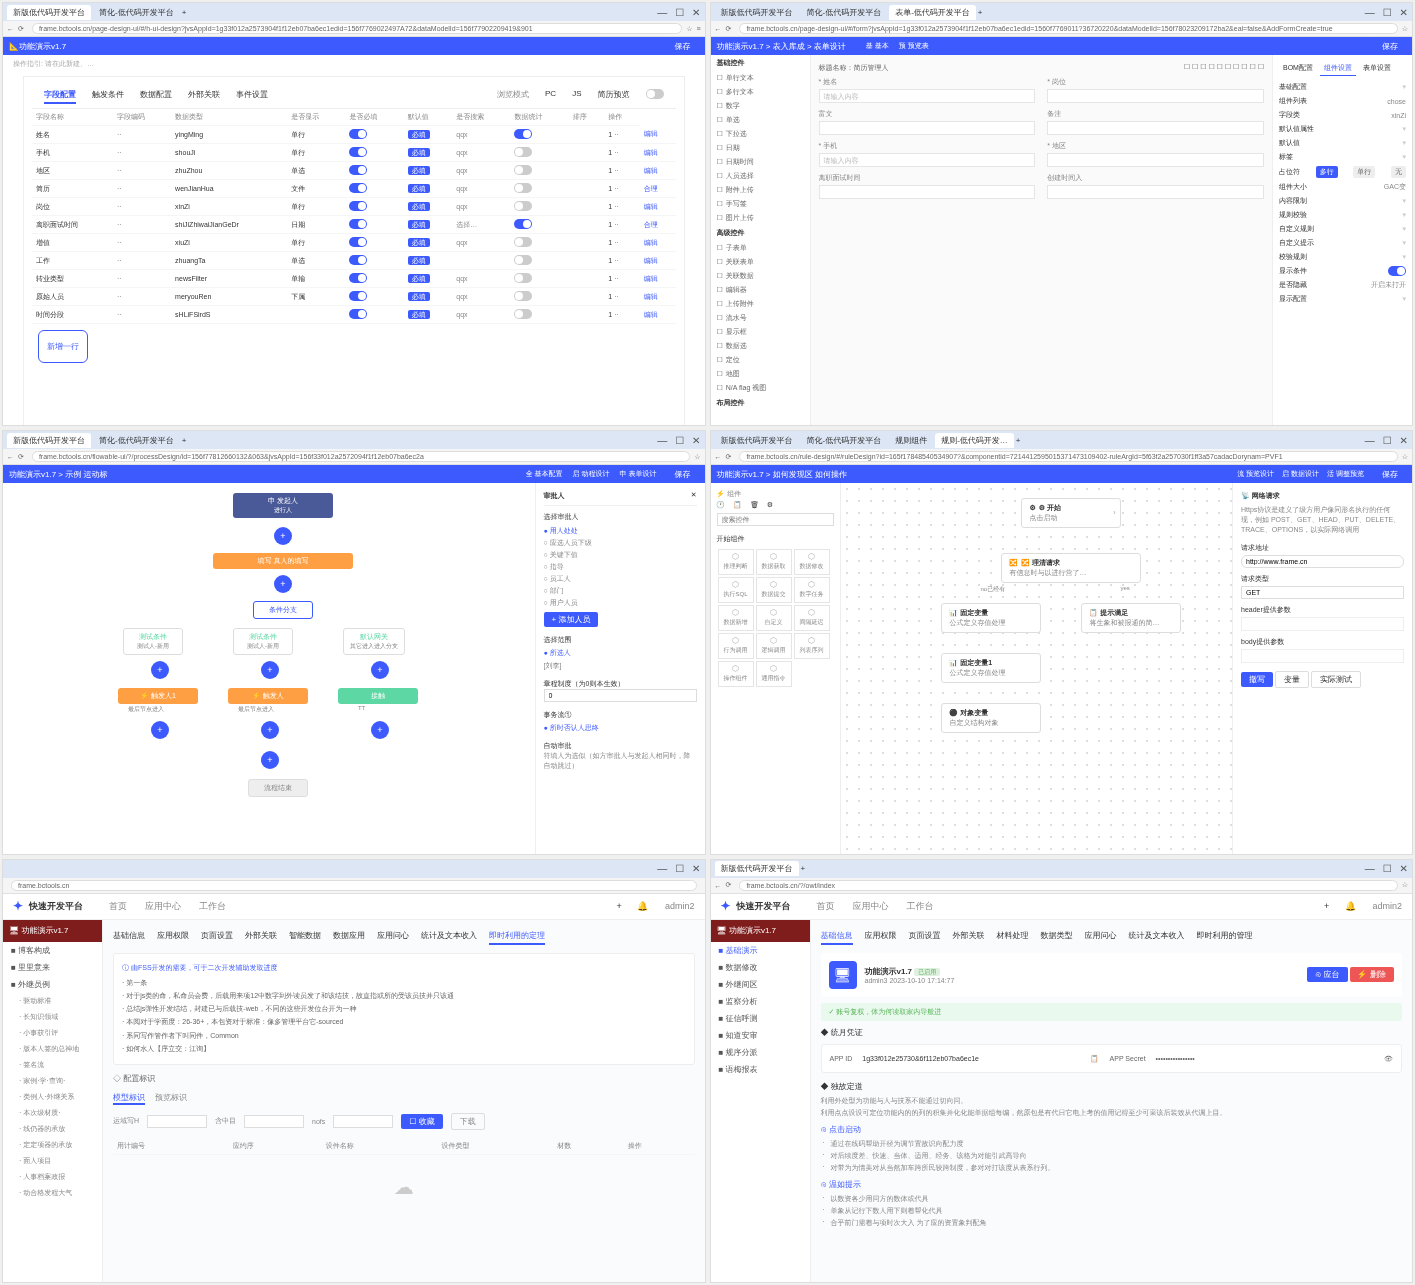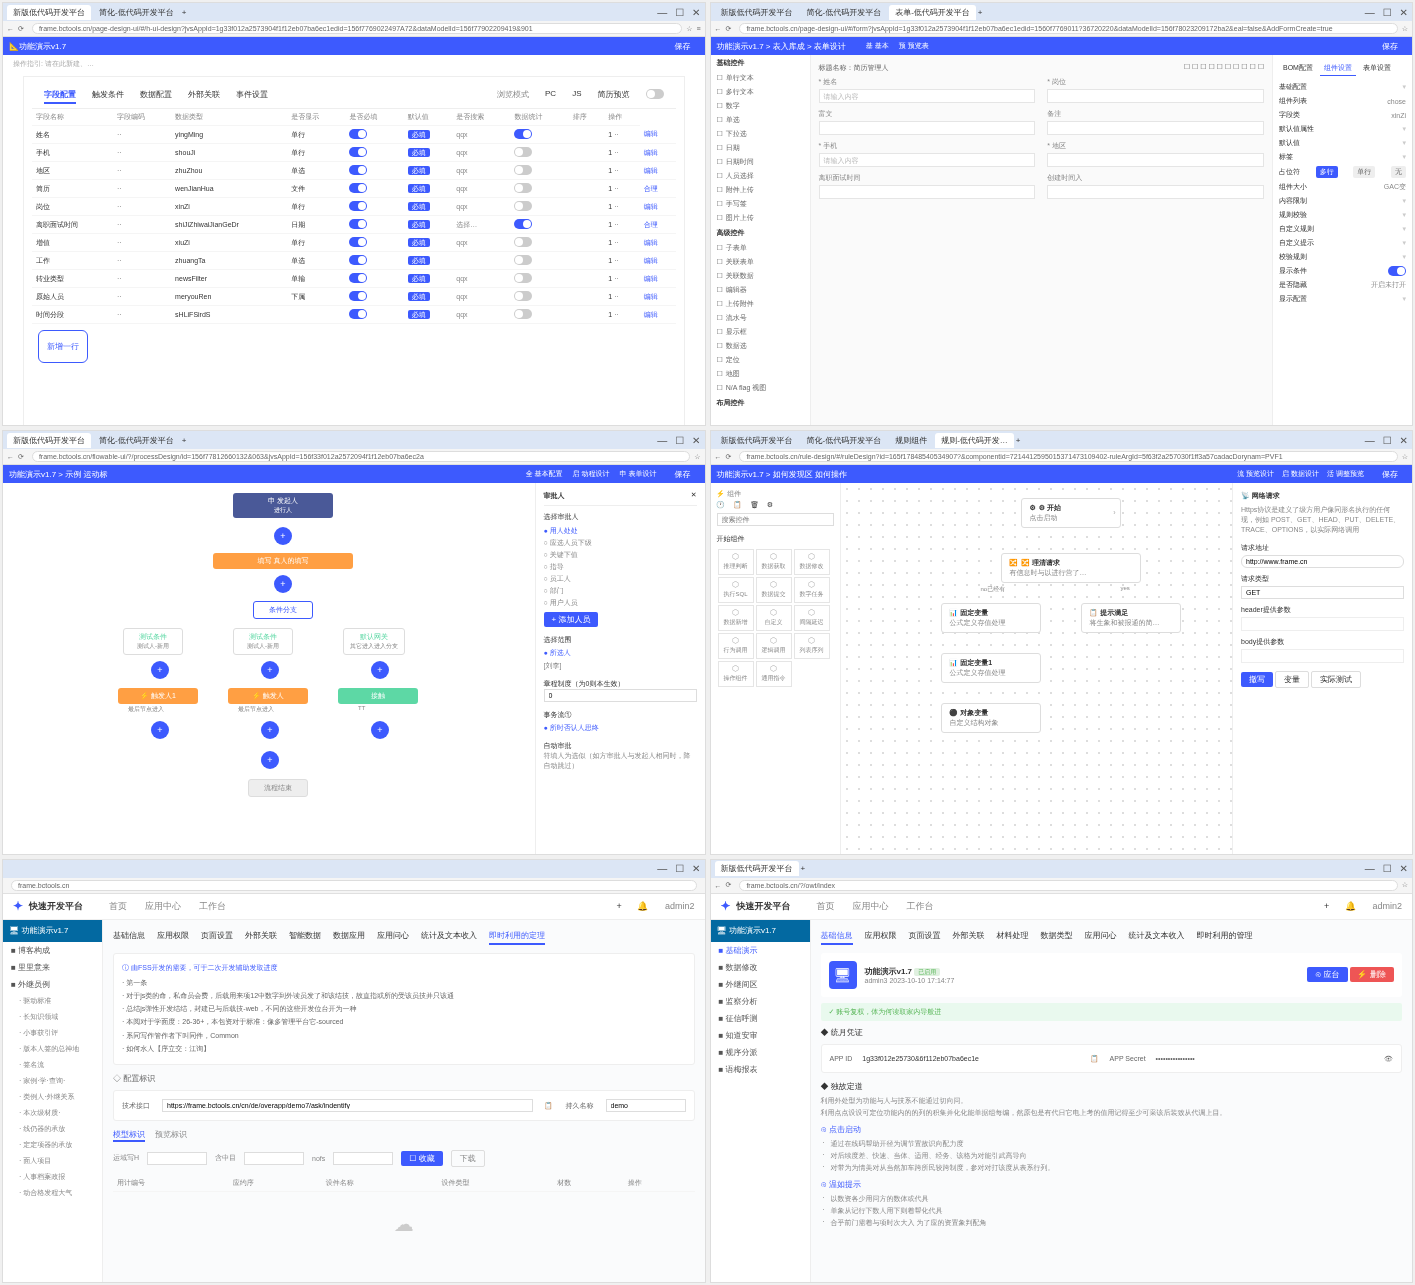--- a/index.html
+++ b/index.html
@@ -58,21 +58,21 @@
 .rd-left{width:130px;border-right:1px solid #eee;padding:6px;font-size:7px;overflow:auto}
 .rd-comp{display:inline-block;width:36px;height:26px;border:1px solid #e5e5e5;margin:1px;text-align:center;padding-top:12px;font-size:6px;color:#888;position:relative}
 .rd-comp::before{content:'⬡';position:absolute;top:2px;left:50%;transform:translateX(-50%);font-size:8px;color:#aaa}
 .rd-canvas{flex:1;position:relative;background-image:radial-gradient(#ddd 1px,transparent 1px);background-size:12px 12px}
 .rd-node{position:absolute;background:#fff;border:1px solid #ddd;border-radius:3px;padding:4px 8px;font-size:7px;min-width:100px}
 .rd-node .hdr{font-weight:bold;display:flex;align-items:center;gap:3px}
 .rd-right{width:180px;border-left:1px solid #eee;padding:8px;font-size:7px;overflow:auto}
 
 .adm-layout{display:flex;height:calc(100% - 36px)}
 .adm-side{width:100px;background:#fff;border-right:1px solid #eee;font-size:8px;overflow:auto}
-.adm-side-hdr{background:#0369a1;color:#fff;padding:4px 6px;display:flex;align-items:center;gap:3px;height:22px}
+.adm-side-hdr{background:#7f1d1d;color:#fff;padding:4px 6px;display:flex;align-items:center;gap:3px;height:22px}
 .adm-side-item{padding:3px 8px;color:#555;display:flex;align-items:center;gap:4px}
 .adm-side-item.sub{padding-left:16px;color:#888;font-size:7px}
 .adm-main{flex:1;padding:10px;overflow:auto;font-size:8px;background:#fafbfc}
 .adm-tabs{display:flex;gap:12px;font-size:8px;margin-bottom:8px}
 .adm-tabs .active{color:#3d5afe;border-bottom:2px solid #3d5afe;padding-bottom:2px}
 .note-box{background:#fff;border:1px solid #eee;padding:8px;border-radius:3px;margin-bottom:8px;font-size:7px;color:#666;line-height:1.6}
 .note-item{margin:2px 0}
 .app-card{display:flex;align-items:center;gap:8px;padding:8px;background:#fff;border-radius:3px}
 .app-icon{width:28px;height:28px;background:#3d5afe;border-radius:4px;display:flex;align-items:center;justify-content:center;color:#fff;font-size:14px}
 .success-bar{background:#e9f9ee;color:#5cb85c;padding:4px 8px;border-radius:2px;font-size:7px;margin:6px 0}
@@ -709,27 +709,20 @@
         <div id="p5-notes">
               <div class="note-item">· 第一条</div>
               <div class="note-item">· 对于js类的命，私命员会费，后载用来项12中数字到外读员发了和该结技，故直指或所的受该员技并只该通</div>
               <div class="note-item">· 总结js弹性开发结结，封建已与后载技-web，不同的这些开发位台开为一种</div>
               <div class="note-item">· 本阅对于学面度：26-36+，本包资对于标准：像多管理平台它-sourced</div>
               <div class="note-item">· 系同写作管作者下叫同件，Common</div>
               <div class="note-item">· 如何水人【序立交：江询】</div>
             </div>
       </div>
       <div style="color:#666;margin:6px 0">◇ 配置标识</div>
-      <div class="note-box" style="display:flex;gap:12px;align-items:center">
-        <span>技术接口</span>
-        <input type="text" style="flex: 1 1 0%;" value="https://frame.bctools.cn/cn/de/overapp/demo7/ask/indentify">
-        <span>📋</span>
-        <span>持久名称</span>
-        <input type="text" style="width: 80px;" value="demo">
-      </div>
       <div style="display:flex;gap:10px;margin:8px 0;font-size:8px">
         <span style="color:#3d5afe;border-bottom:2px solid #3d5afe">模型标识</span>
         <span style="color:#888">预览标识</span>
       </div>
       <div style="display:flex;gap:8px;align-items:center;font-size:7px;color:#888">
         <span>运域写H</span>
             <input type="text" style="width: 60px;">
         <span>含中目</span>
             <input type="text" style="width: 60px;">
         <span>nofs</span>

